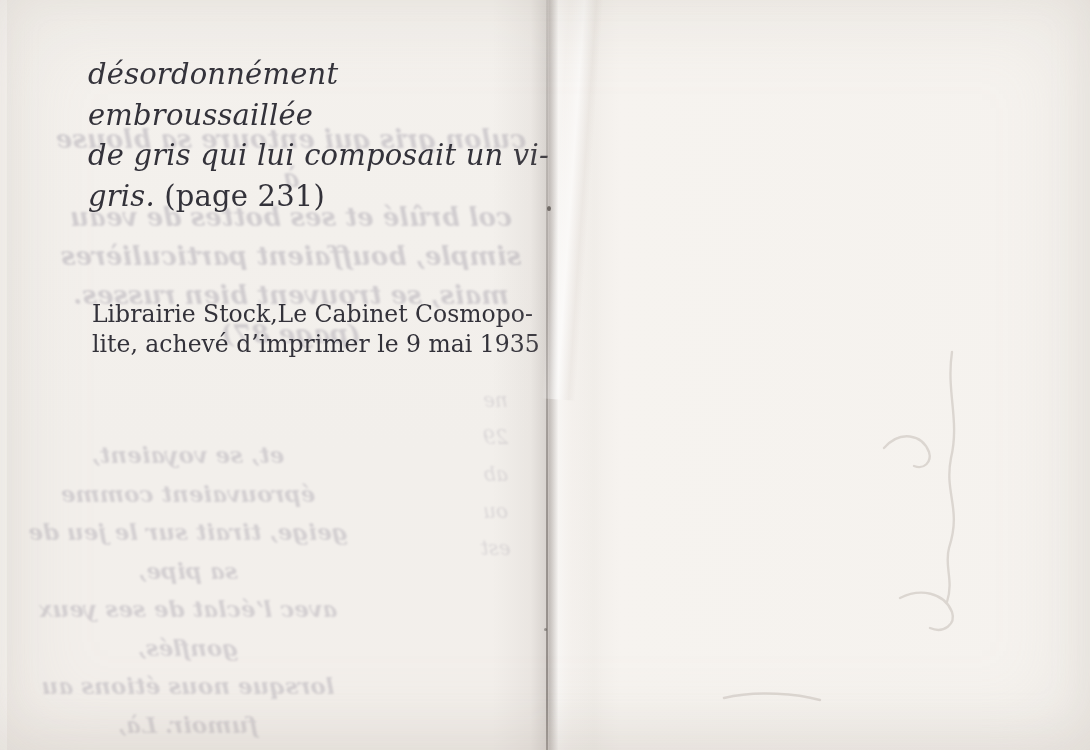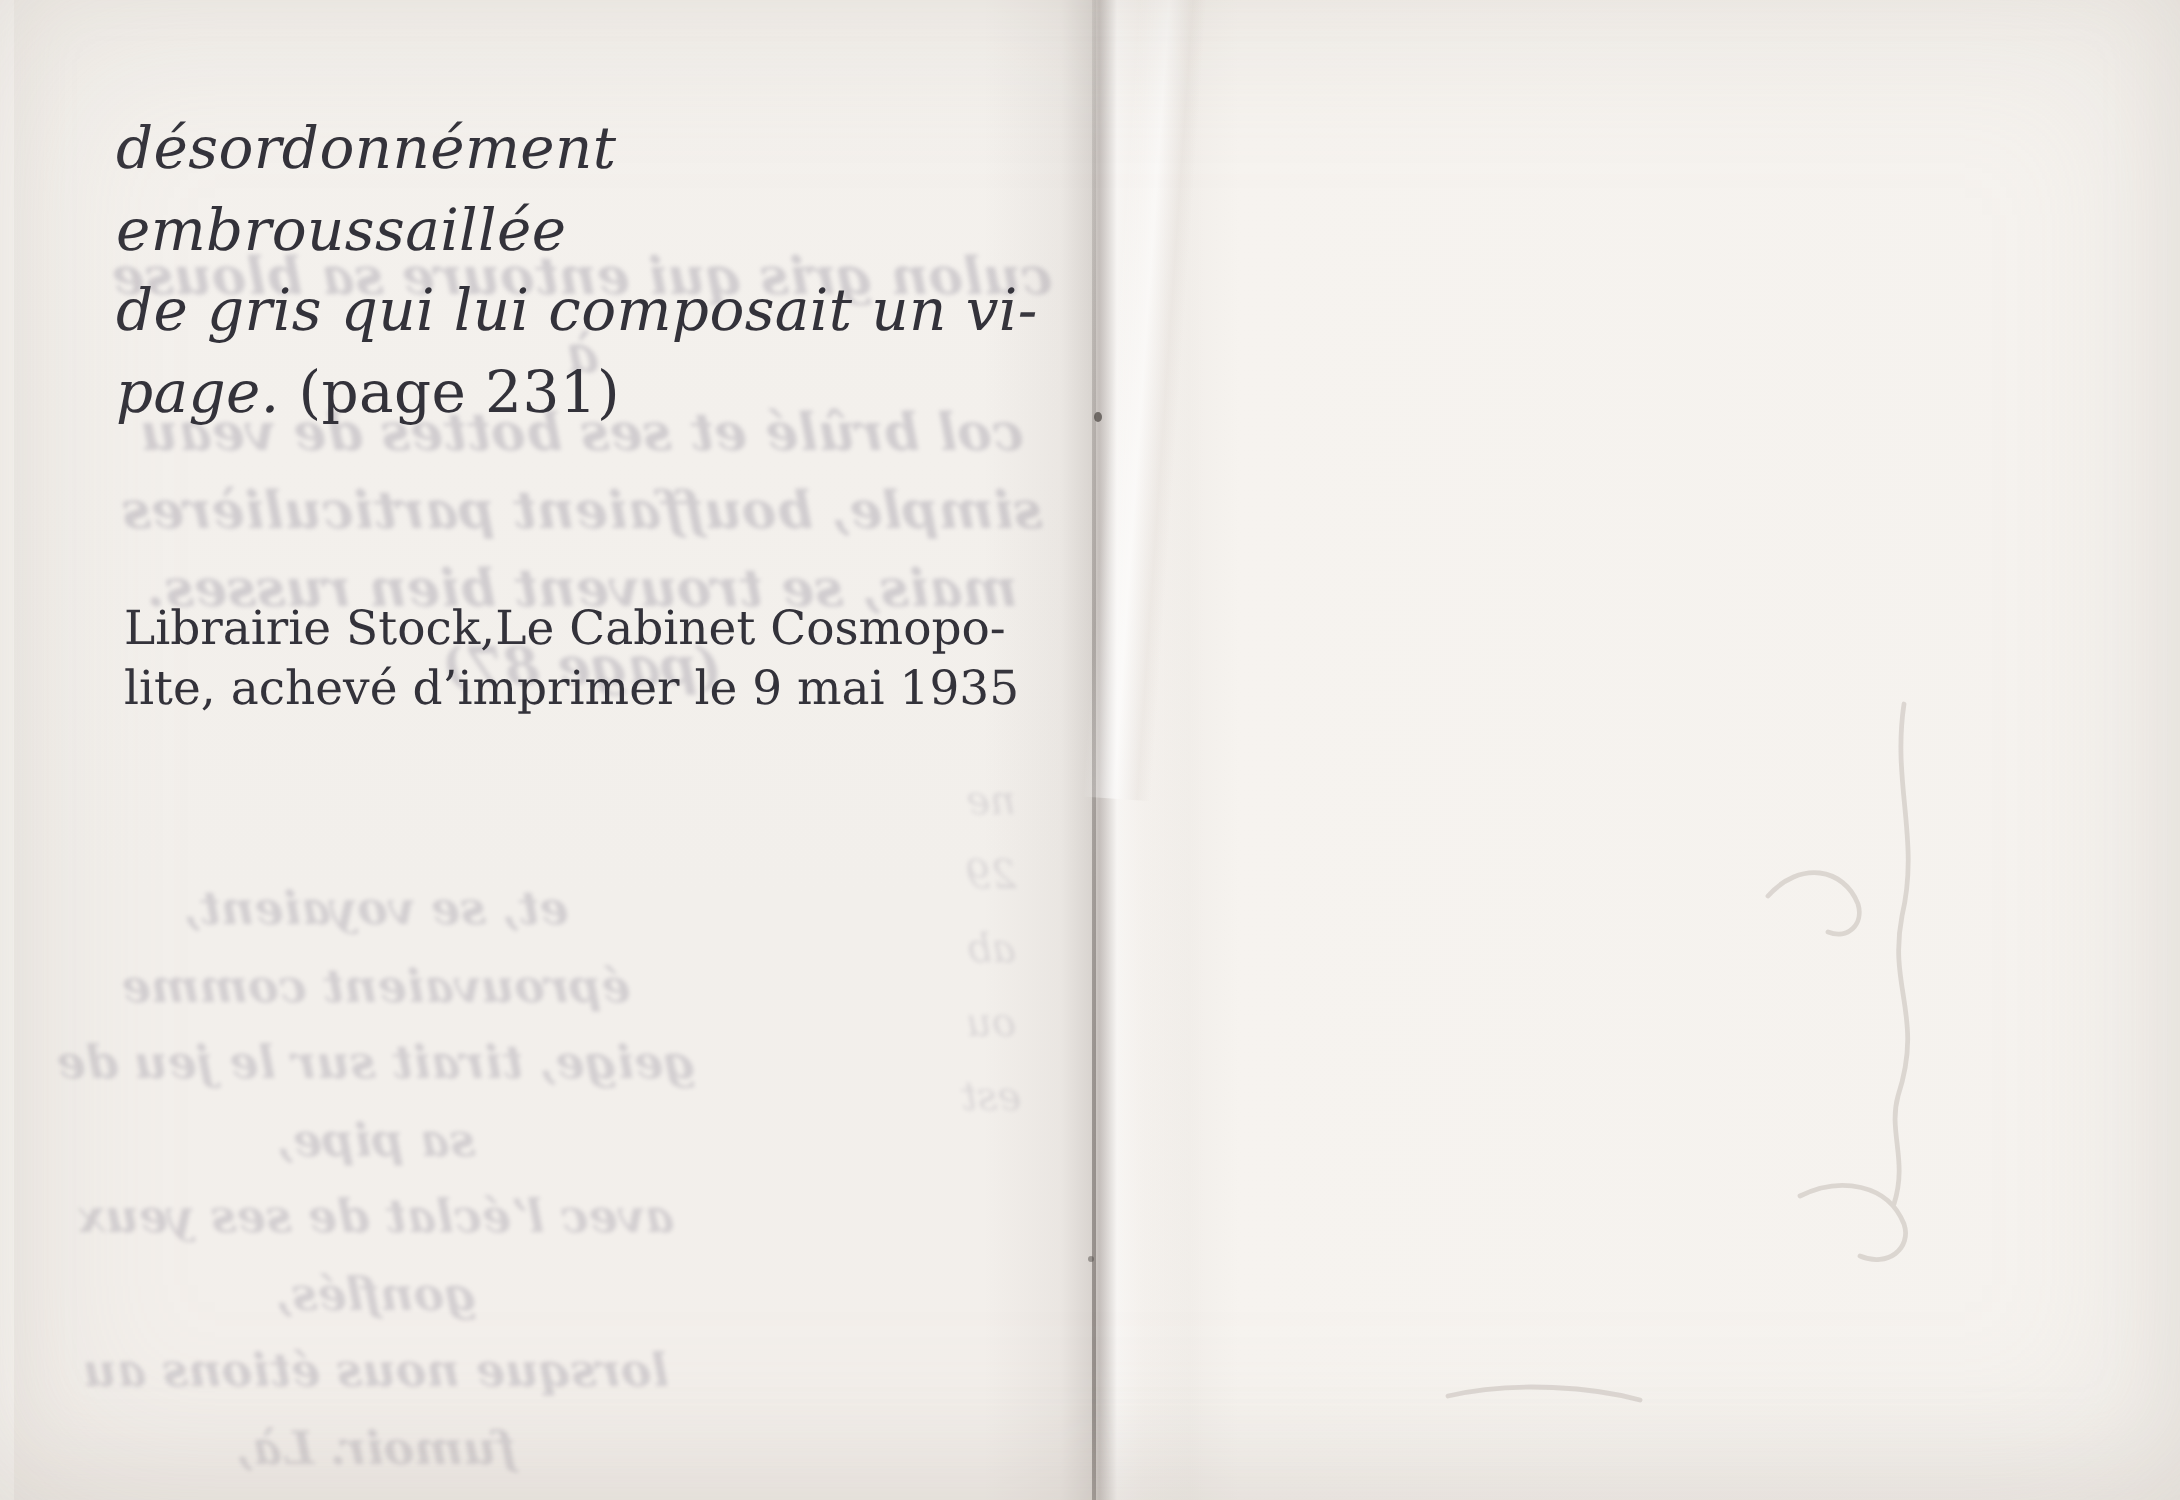--- a/index.html
+++ b/index.html
@@ -31,21 +31,21 @@
     position:absolute;left:546px;top:0;width:2px;height:750px;pointer-events:none;
     background:linear-gradient(180deg,rgba(90,82,78,0.10) 0%,rgba(90,82,78,0.28) 35%,rgba(70,62,58,0.40) 70%,rgba(70,62,58,0.45) 100%);
   }
   .crease{
     position:absolute;left:556px;top:-20px;width:34px;height:420px;pointer-events:none;
     transform:rotate(4deg);
     background:linear-gradient(90deg,rgba(255,255,255,0) 0%,rgba(255,255,255,0.55) 45%,rgba(214,206,200,0.22) 80%,rgba(214,206,200,0) 100%);
   }
   .vignette{position:absolute;inset:0;pointer-events:none;
     box-shadow:inset 0 0 90px rgba(188,178,170,0.28), inset 0 -18px 40px rgba(200,190,183,0.18);}
-  .ink{color:#33323a;}
+  .ink{color:#33323a;margin-left:30px;}
   .quote{position:absolute;left:58px;top:54px;width:480px;font-style:italic;font-size:29px;line-height:40.5px;letter-spacing:.2px;}
   .quote .roman{font-style:normal;text-align:center;}
   .colophon{position:absolute;left:62px;top:300px;width:480px;font-size:23.5px;line-height:29.5px;}
   .colophon .it{font-style:italic;word-spacing:5px;}
   .ghost{position:absolute;transform:scaleX(-1);filter:blur(1.1px);color:#716b80;pointer-events:none;text-align:center;}
   .ghost-upper{left:45px;top:120px;width:492px;font-style:italic;font-weight:600;font-size:26px;line-height:39px;opacity:.26;}
   .ghost-lower{left:22px;top:436px;width:332px;font-style:italic;font-weight:600;font-size:23px;line-height:38.5px;opacity:.24;}
   .ghost-gutter{left:448px;top:382px;width:95px;font-style:italic;font-size:20px;line-height:37px;opacity:.18;}
   .pencil{position:absolute;left:0;top:0;pointer-events:none;}
   .speck{position:absolute;background:#4a4440;border-radius:50%;}
@@ -80,21 +80,21 @@
       <div>ne</div>
       <div>29</div>
       <div>ab</div>
       <div>ou</div>
       <div>est</div>
     </div>
 
     <div class="quote ink">
       <div>désordonnément embroussaillée</div>
       <div>de gris qui lui composait un vi-</div>
-      <div><span>page.</span><span class="roman"> (page 231)</span></div>
+      <div><span>gris.</span><span class="roman"> (page 231)</span></div>
     </div>
 
     <div class="colophon ink">
       <div>Librairie Stock,Le Cabinet Cosmopo-</div>
       <div>lite, achevé d’imprimer le 9 mai 1935</div>
     </div>
 
   </div>
 
   <div class="page page-right">

